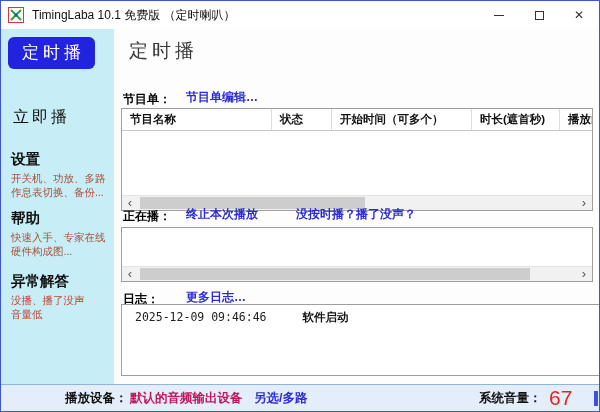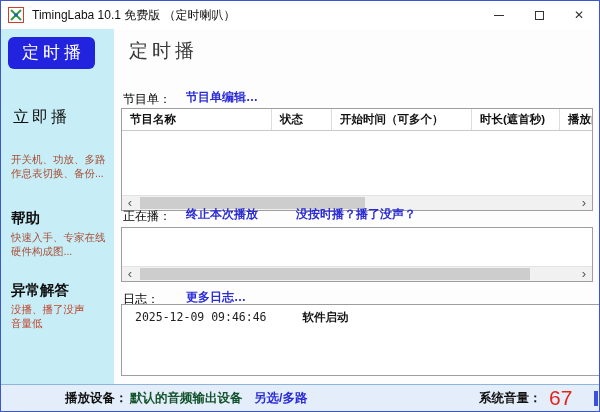--- a/index.html
+++ b/index.html
@@ -23,21 +23,21 @@
   .side-pill { position:absolute; top:8px; left:7px; background:#2123de; color:#fff; font-size:17px; letter-spacing:4px; padding:4px 10px 5px 14px; border-radius:6px; cursor:pointer; }
   .side-big { position:absolute; left:12px; font-size:16px; letter-spacing:3px; color:#101010; cursor:pointer;margin-top:36px; }
   .side-title { font-weight:bold; font-size:14.5px; color:#101010; }
   .side-title.holiday { color:#7a332d; }
   .side-sub { font-size:10.5px; line-height:13.5px; color:#a8503a; white-space:pre-line; margin-top:3px; }
   .side-sub.reddish { color:#c0442f; }
   .side-group { position:absolute; left:10px; cursor:pointer; }
   
   .content { position:absolute; top:28px; left:113px; right:0; bottom:27px; background:#fdfdfd; }
   .page-title { position:absolute; top:9px; left:15px; font-size:19px; letter-spacing:4px; color:#3a3a3a; }
-  .row-lbl { font-weight:normal; font-size:12px; color:#000; }
+  .row-lbl { font-weight:bold; font-size:12px; color:#000; }
   .link { font-weight:bold; font-size:12px; color:#2b2bd6; text-decoration:none; cursor:pointer; }
   .playlist-row { position:absolute; top:60px; left:9px; }
   .playlist-row .link { position:absolute; left:63px; top:0; white-space:nowrap; }
   .listbox { position:absolute; left:7px; width:472px; border:1px solid #9e9e9e; background:#ffffff; }
   .playlist-box { top:79px; height:103px; }
   .thead { display:flex; height:22px; border-bottom:1px solid #c8c8c8; }
   .th { font-weight:bold; font-size:11.5px; color:#111; line-height:21px; padding-left:8px; border-right:1px solid #dcdcdc; white-space:nowrap; overflow:hidden; }
   .th.c1 { width:150px; } .th.c2 { width:60px; } .th.c3 { width:140px; } .th.c4 { width:88px; } .th.c5 { flex:1; border-right:none; }
   .hscroll { position:absolute; left:0; right:0; bottom:0; height:15px; background:#f1f1f1; border-top:1px solid #e3e3e3; }
   .scroll-arr { position:absolute; top:0; width:16px; height:14px; text-align:center; font-size:13px; line-height:13px; color:#555; cursor:pointer; }
@@ -52,21 +52,21 @@
   .log-row { position:absolute; top:260px; left:9px; }
   .log-row .link { position:absolute; left:63px; top:0; white-space:nowrap; }
   .log-box { position:absolute; left:7px; top:275px; width:508px; height:72px; border:1px solid #9e9e9e; background:#fff; padding:5px 0 0 13px; }
   .log-entry { display:flex; align-items:baseline; }
   .log-time { font-family:"DejaVu Sans Mono","Liberation Mono",monospace; font-size:11.5px; color:#222; }
   .log-msg { font-size:11.5px; font-weight:bold; color:#111; margin-left:36px; }
   
   .statusbar { position:absolute; left:0; right:0; bottom:0; height:27px; background:#e4eefa; border-top:1px solid #8fb4dd; }
   .sb-item { position:absolute; top:0; height:14px; line-height:26px; white-space:nowrap; }
   .sb-lbl { font-weight:bold; font-size:12.5px; color:#111; }
-  .sb-val { font-weight:bold; font-size:12.5px; color:#14532d; }
+  .sb-val { font-weight:bold; font-size:12.5px; color:#be185d; }
   .sb-link { font-size:12.5px; }
   .vol-value { font-size:21px; color:#e3251b; line-height:26px; }
   .edge-sliver { position:absolute; right:1px; top:6px; width:4px; height:15px; background:#3a52d9; }
 </style>
 </head>
 <body>
 
 <div class="window">
 
   <div class="titlebar">
@@ -90,31 +90,32 @@
         </div>
     </div>
   </div>
 
   <div class="sidebar">
     <div class="side-pill">定时播</div>
     <div class="side-big" style="top:42px;">立即播</div>
 
 
     <div class="side-group" style="top:121px;">
+      <div class="side-title">设置</div>
       <div class="side-sub">开关机、功放、多路
 作息表切换、备份...</div>
     </div>
 
     <div class="side-group" style="top:180px;">
       <div class="side-title">帮助</div>
       <div class="side-sub">快速入手、专家在线
 硬件构成图...</div>
     </div>
 
-    <div class="side-group" style="top:252px;">
+    <div class="side-group" style="top:243px;">
       <div class="side-title">异常解答</div>
       <div class="side-sub reddish">没播、播了没声
 音量低</div>
     </div>
   </div>
 
   <div class="content">
     <div class="page-title">定时播</div>
 
     <div class="playlist-row">

